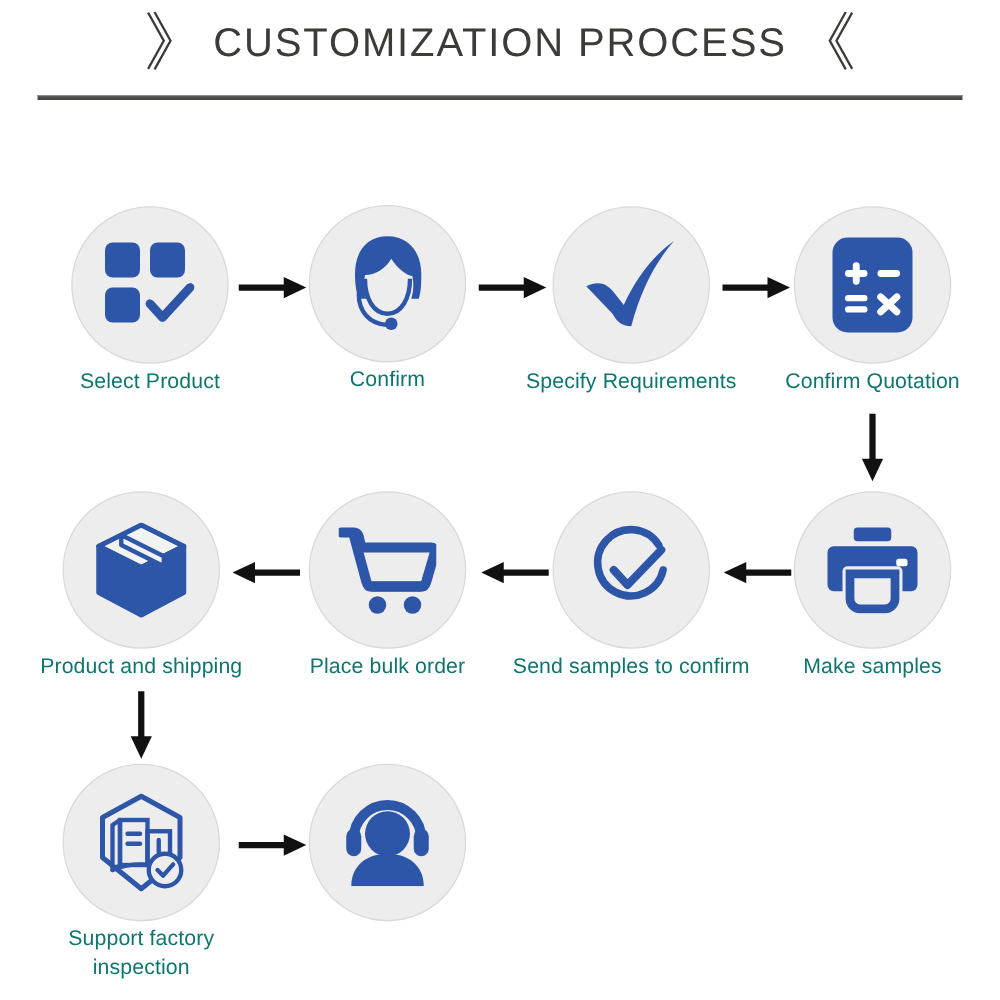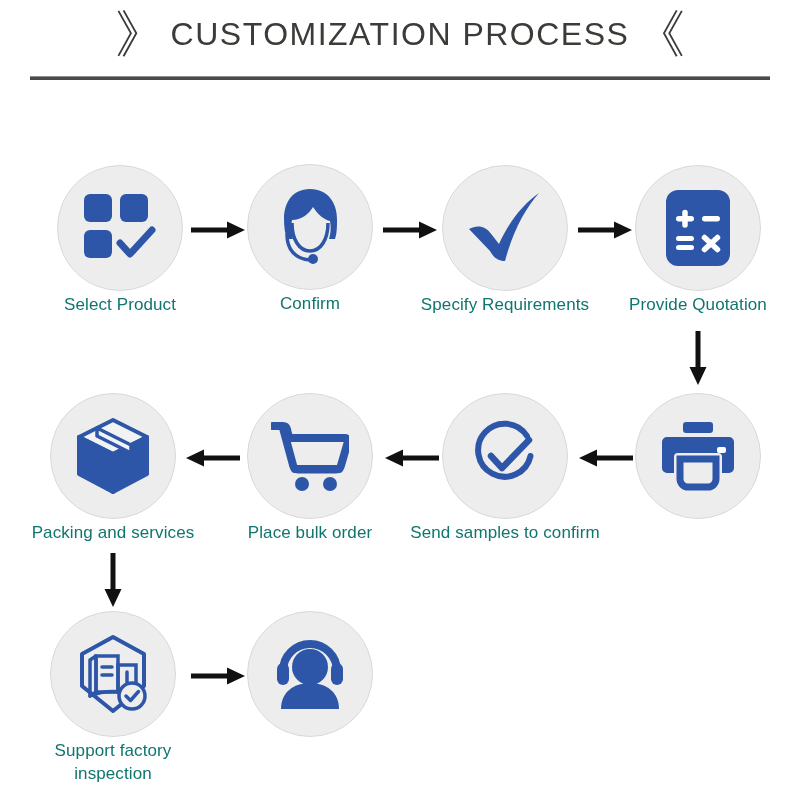--- a/index.html
+++ b/index.html
@@ -122,32 +122,33 @@
       <rect x="37" y="27" width="18" height="5.5" rx="2.7"></rect>
       <rect x="11" y="47" width="18" height="5" rx="2.5"></rect>
       <rect x="11" y="56" width="18" height="5" rx="2.5"></rect>
     </g>
     <g stroke="#ffffff" stroke-width="5.5" stroke-linecap="round">
       <line x1="39.5" y1="48.5" x2="52.5" y2="60.5"></line>
       <line x1="52.5" y1="48.5" x2="39.5" y2="60.5"></line>
     </g>
   </svg>
         </div>
-        <div class="node-label">Provide Quotation</div>
+        <div class="node-label">Confirm Quotation</div>
       </div>
       <div class="node" style="left: 698px; top: 393px;">
         <div class="circle">
           <svg width="74" height="70" viewBox="0 0 74 70">
     <rect x="22" y="1" width="30" height="11" rx="3" fill="#2d56a8"></rect>
     <path d="M6 16 h62 a5 5 0 0 1 5 5 v26 a5 5 0 0 1 -5 5 h-7 v-16 a4 4 0 0 0 -4 -4
              h-40 a4 4 0 0 0 -4 4 v16 h-7 a5 5 0 0 1 -5 -5 v-26 a5 5 0 0 1 5 -5 z" fill="#2d56a8"></path>
     <rect x="56" y="26" width="9" height="6" rx="2" fill="#ffffff"></rect>
     <path d="M19 38 h36 v20 a8 8 0 0 1 -8 8 h-20 a8 8 0 0 1 -8 -8 z" fill="none" stroke="#2d56a8" stroke-width="7"></path>
   </svg>
         </div>
+        <div class="node-label">Make samples</div>
       </div>
       <div class="node" style="left: 505px; top: 393px;">
         <div class="circle">
           <svg width="76" height="76" viewBox="0 0 76 76">
     <path d="M60 18 A26.5 26.5 0 1 0 63.5 38" fill="none" stroke="#2d56a8" stroke-width="6" stroke-linecap="round"></path>
     <path d="M24 38 L35 50 L62 22" fill="none" stroke="#2d56a8" stroke-width="6.5" stroke-linecap="round" stroke-linejoin="round"></path>
   </svg>
         </div>
         <div class="node-label">Send samples to confirm</div>
       </div>
@@ -165,21 +166,21 @@
       </div>
       <div class="node" style="left: 113px; top: 393px;">
         <div class="circle">
           <svg width="76" height="76" viewBox="0 0 76 76">
     <path d="M38 2 L72 19 L38 36 L4 19 Z" fill="#f2f2f2" stroke="#2d56a8" stroke-width="4" stroke-linejoin="round"></path>
     <path d="M4 19 L4 56 L38 74 L38 36 Z" fill="#2d56a8" stroke="#2d56a8" stroke-width="4" stroke-linejoin="round"></path>
     <path d="M72 19 L72 56 L38 74 L38 36 Z" fill="#2d56a8" stroke="#2d56a8" stroke-width="4" stroke-linejoin="round"></path>
     <path d="M22 10 L56 27 L56 35 L22 18 Z" fill="#f2f2f2" stroke="#2d56a8" stroke-width="3.5" stroke-linejoin="round"></path>
   </svg>
         </div>
-        <div class="node-label">Packing and services</div>
+        <div class="node-label">Product and shipping</div>
       </div>
       <div class="node" style="left: 113px; top: 611px;">
         <div class="circle">
           <svg width="78" height="80" viewBox="0 0 78 80">
     <path d="M39 3 L70 20 L70 52 L39 77 L8 52 L8 20 Z" fill="none" stroke="#2d56a8" stroke-width="4" stroke-linejoin="round"></path>
     <path d="M16 26 L22 22 L22 58 L16 62 Z" fill="none" stroke="#2d56a8" stroke-width="3.5" stroke-linejoin="round"></path>
     <rect x="22" y="22" width="22" height="36" fill="none" stroke="#2d56a8" stroke-width="3.5"></rect>
     <line x1="28" y1="33" x2="38" y2="33" stroke="#2d56a8" stroke-width="3.5" stroke-linecap="round"></line>
     <line x1="28" y1="41" x2="38" y2="41" stroke="#2d56a8" stroke-width="3.5" stroke-linecap="round"></line>
     <rect x="44" y="31" width="18" height="27" fill="none" stroke="#2d56a8" stroke-width="3.5"></rect>

